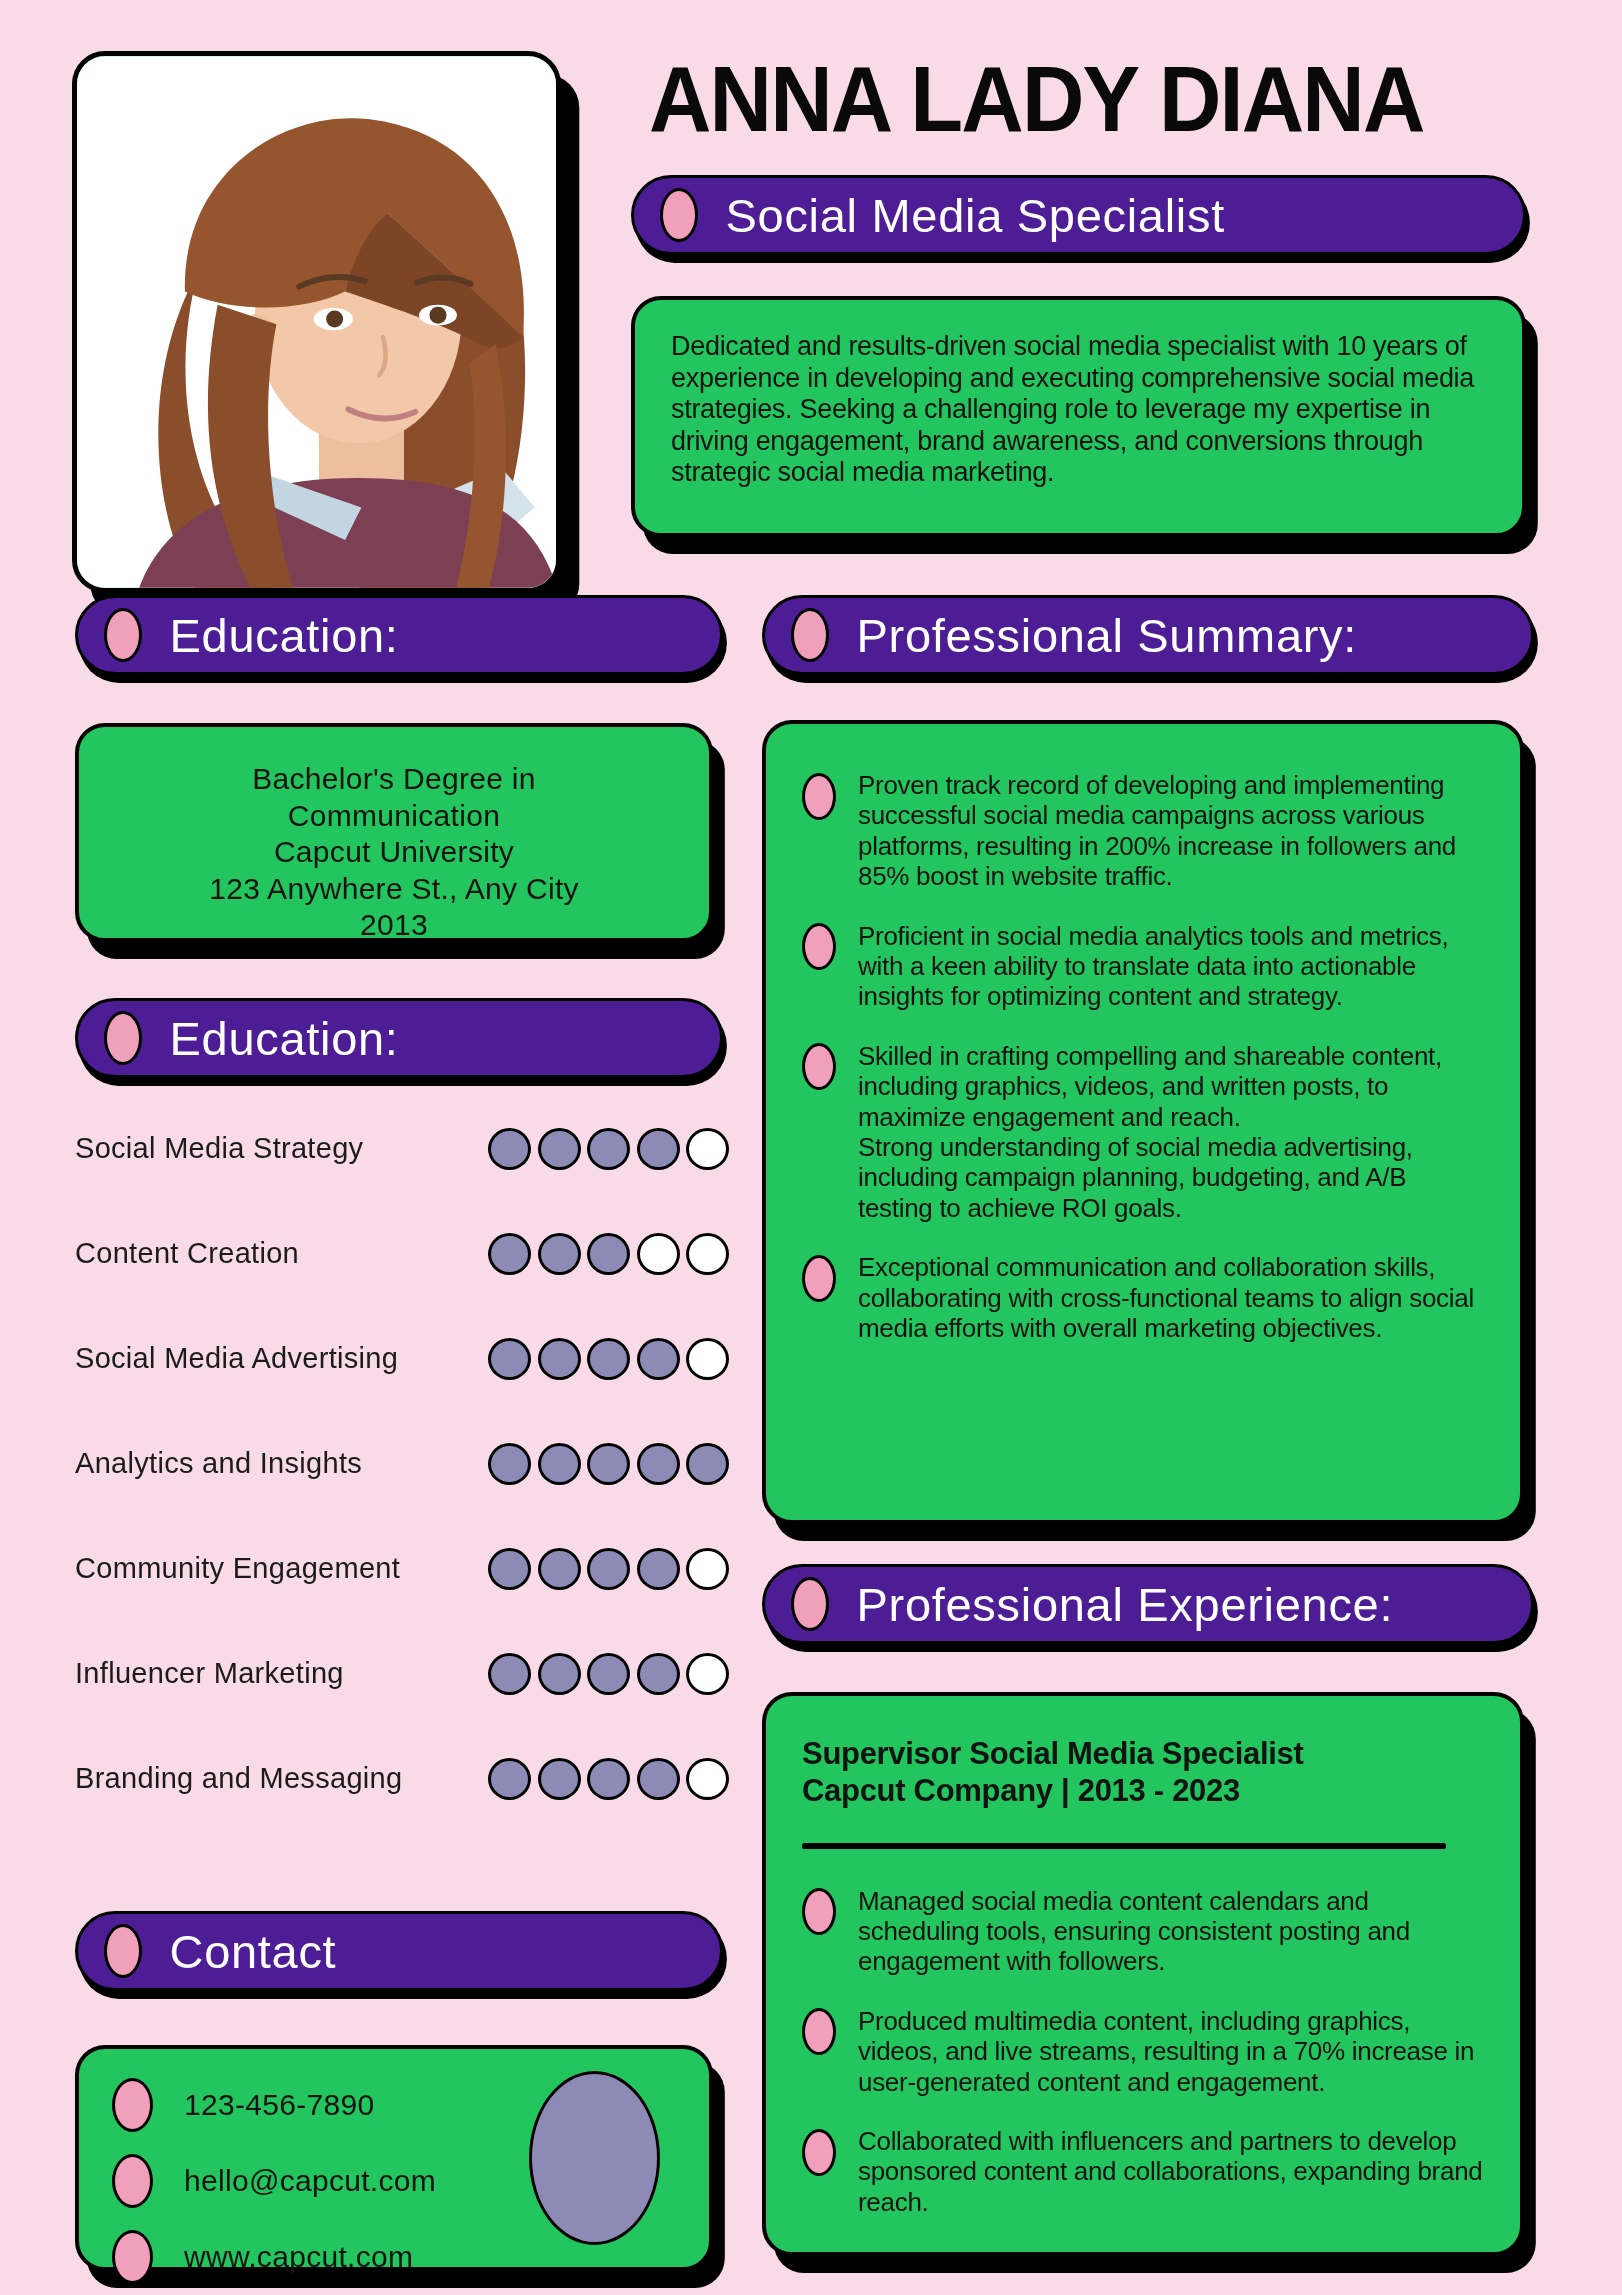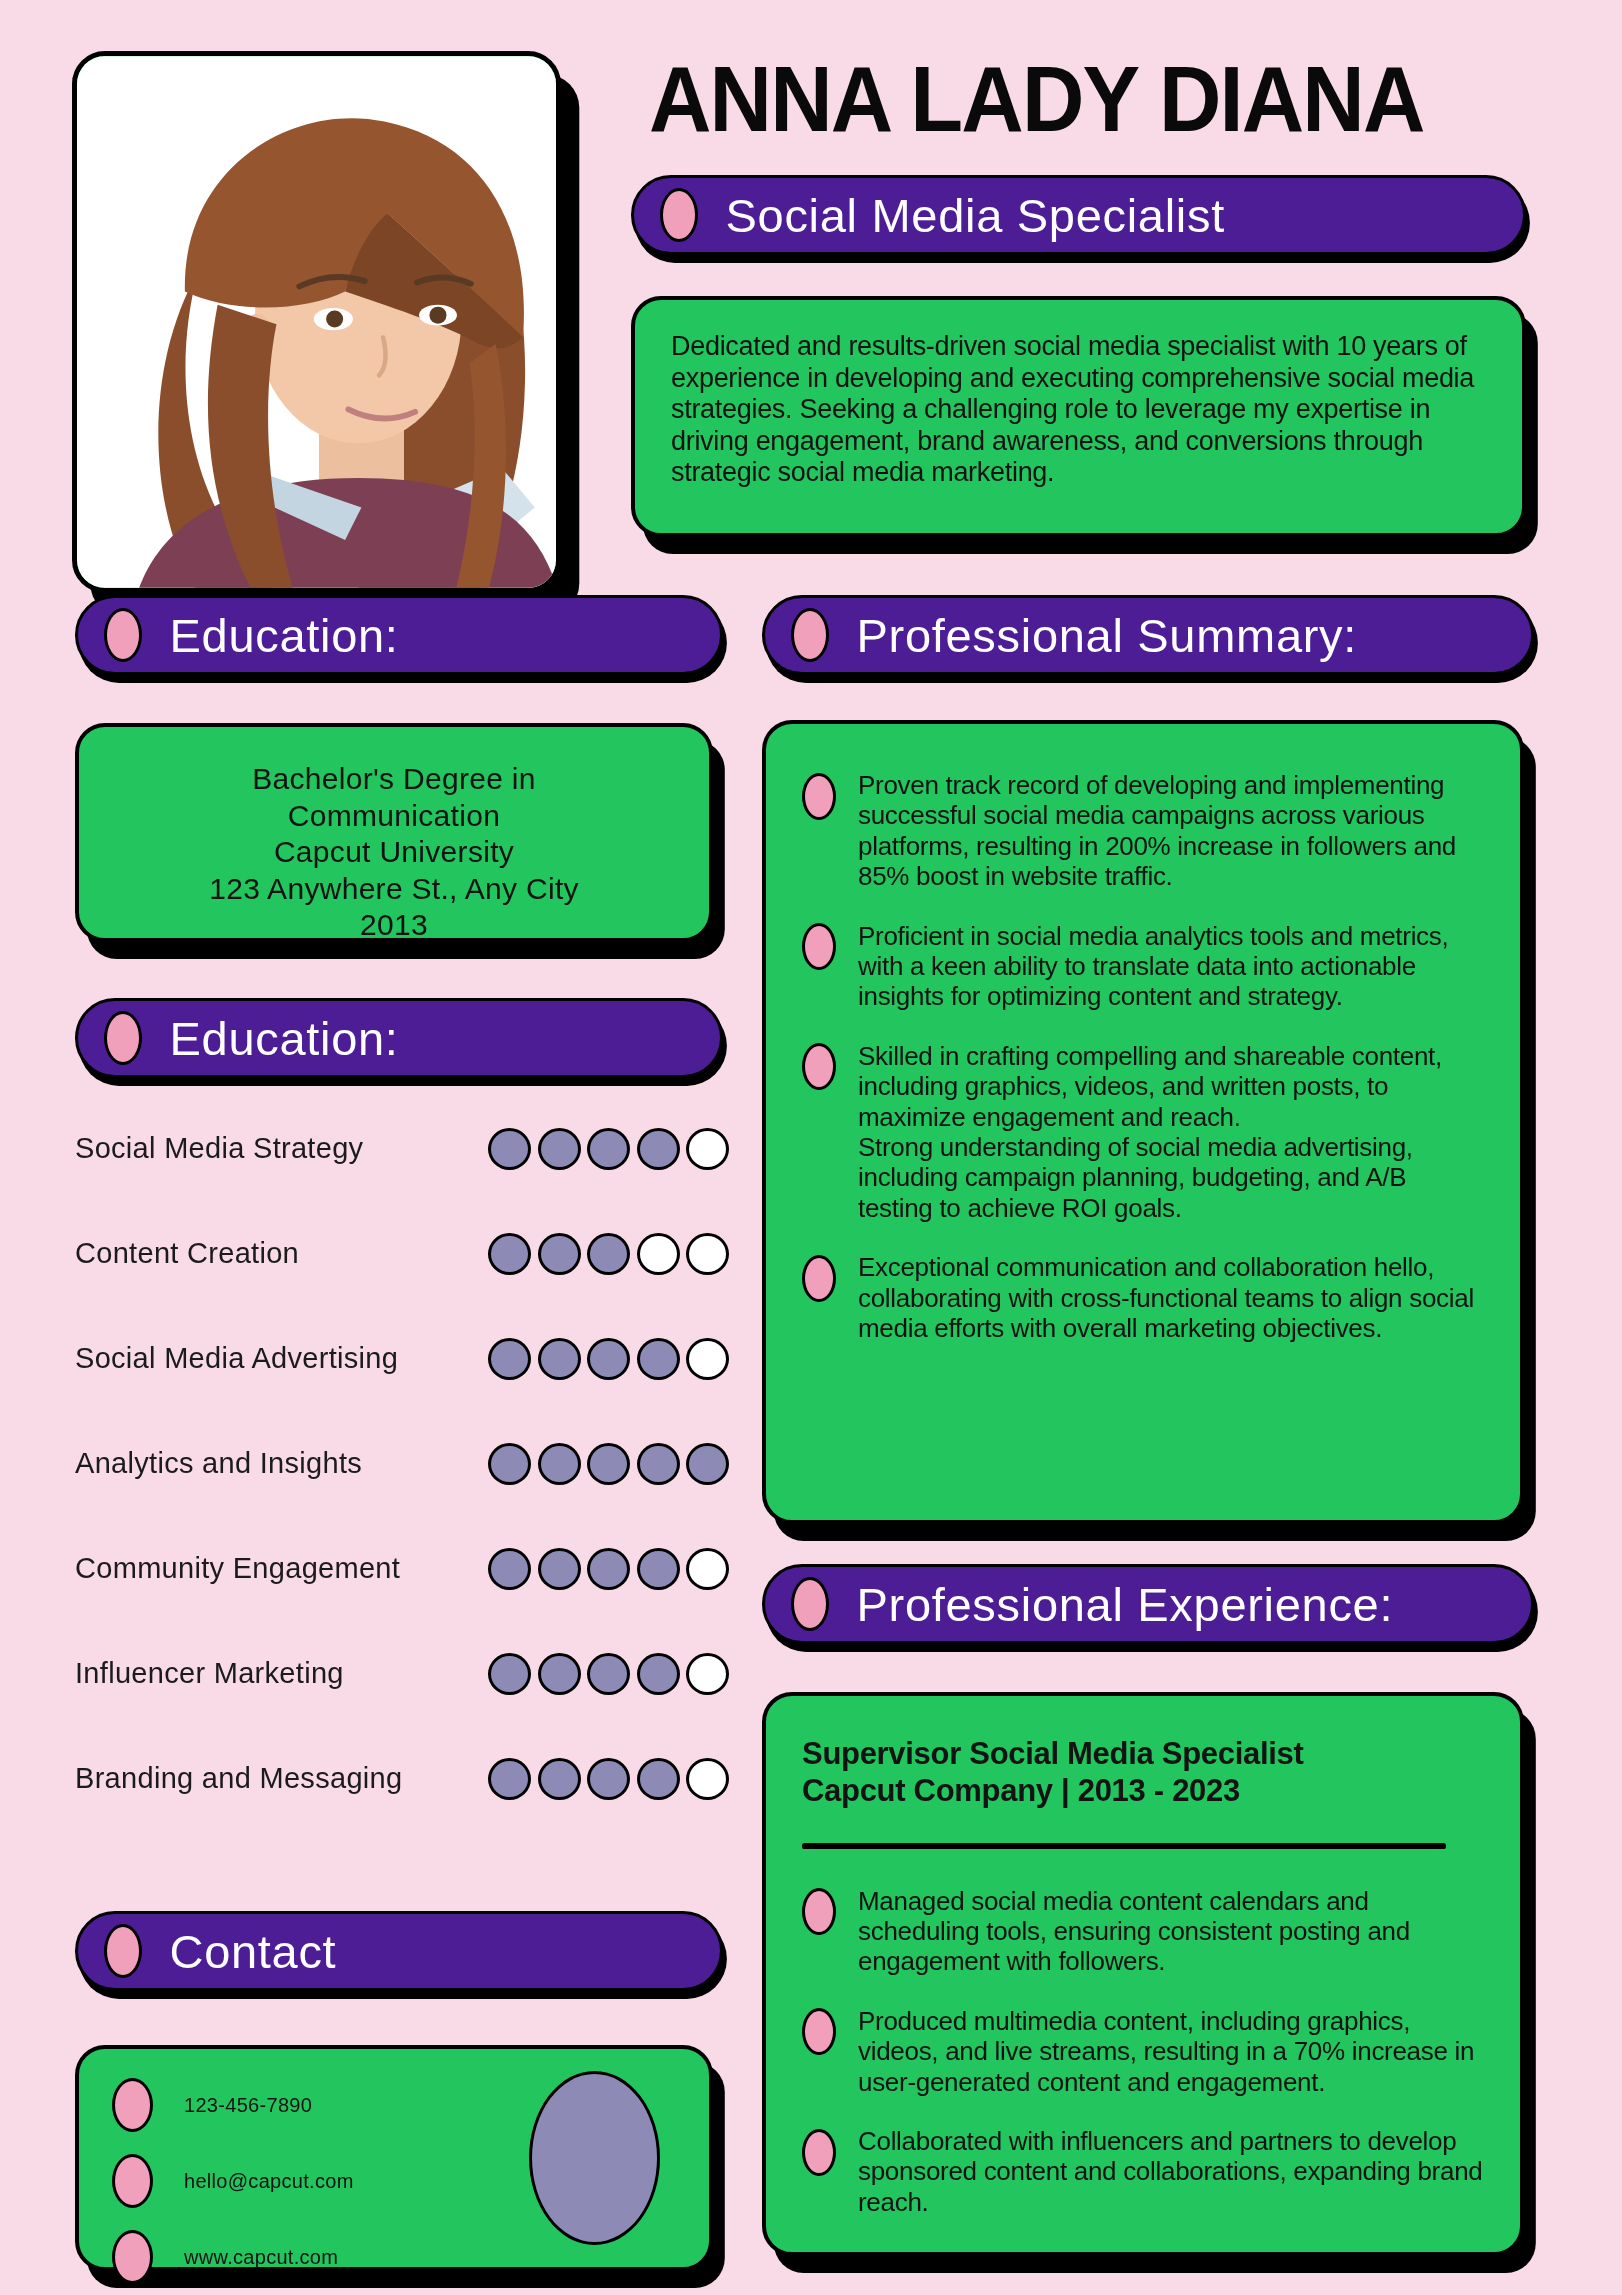--- a/index.html
+++ b/index.html
@@ -93,21 +93,21 @@
   .contact-box{
     left:75px;top:2045px;width:638px;height:226px;
     padding:29.4px 33px;
   }
   .contact-row{display:flex;align-items:center;margin-bottom:22px;}
   .contact-bullet{
     flex:0 0 auto;width:41px;height:54px;
     background:#f0a0bb;border:3.9px solid #000;border-radius:50%;
     margin-right:31px;box-sizing:border-box;
   }
-  .contact-text{font-size:20px;letter-spacing:0.3px;}
+  .contact-text{font-size:30px;letter-spacing:0.3px;}
   .contact-ellipse{
     position:absolute;right:49px;top:50%;transform:translateY(-50%);
     width:131px;height:174px;border-radius:50%;
     background:#8d8ab6;border:3.9px solid #000;box-sizing:border-box;
   }
   
   .psummary-banner{left:762px;top:595px;width:772px;}
   .psummary-box{
     left:762px;top:720px;width:762px;height:804px;
     padding:46px 33px 26px 36px;overflow:hidden;
@@ -306,21 +306,21 @@
           <span class="bullet"></span>
           <span class="bullet-text">Proficient in social media analytics tools and metrics, with a keen ability to translate data into actionable insights for optimizing content and strategy.</span>
         </div>
         <div class="bullet-row">
           <span class="bullet"></span>
           <span class="bullet-text">Skilled in crafting compelling and shareable content, including graphics, videos, and written posts, to maximize engagement and reach.
 Strong understanding of social media advertising, including campaign planning, budgeting, and A/B testing to achieve ROI goals.</span>
         </div>
         <div class="bullet-row">
           <span class="bullet"></span>
-          <span class="bullet-text">Exceptional communication and collaboration hello, collaborating with cross-functional teams to align social media efforts with overall marketing objectives.</span>
+          <span class="bullet-text">Exceptional communication and collaboration skills, collaborating with cross-functional teams to align social media efforts with overall marketing objectives.</span>
         </div>
       </div>
   </div>
 
   <div class="banner exp-banner">
     <span class="pill"></span>
     <h2>Professional Experience:</h2>
   </div>
 
   <div class="card exp-box">

